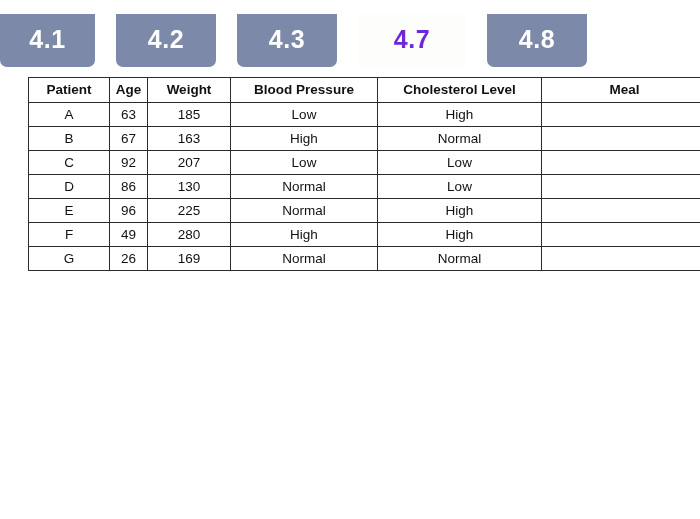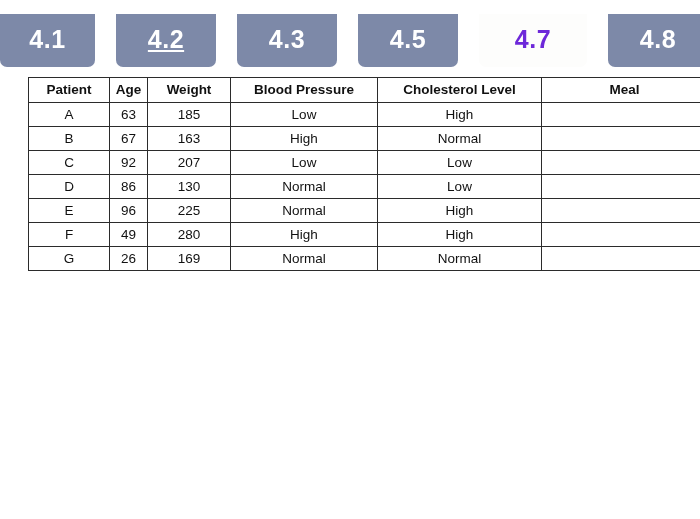--- a/index.html
+++ b/index.html
@@ -97,23 +97,22 @@
     width: 700px;
     height: 247px;
     background: #ffffff;
   }
 </style>
 </head>
 <body>
 
 <div id="tab-strip">
     <div class="tab" style="width: 95px;">4.1</div>
-    <div class="tab" style="width: 100px; text-decoration: underline;">4.2</div>
+    <div class="tab" style="width: 100px;">4.2</div>
     <div class="tab" style="width: 100px;">4.3</div>
-    <div class="tab" style="width: 100px;">4.5</div>
     <div class="tab active" style="width: 108px;">4.7</div>
     <div class="tab" style="width: 100px;">4.8</div>
   </div>
 
 <div id="data-table-wrap">
   <table class="datagrid">
     <colgroup>
       <col class="col-patient">
       <col class="col-age">
       <col class="col-weight">

